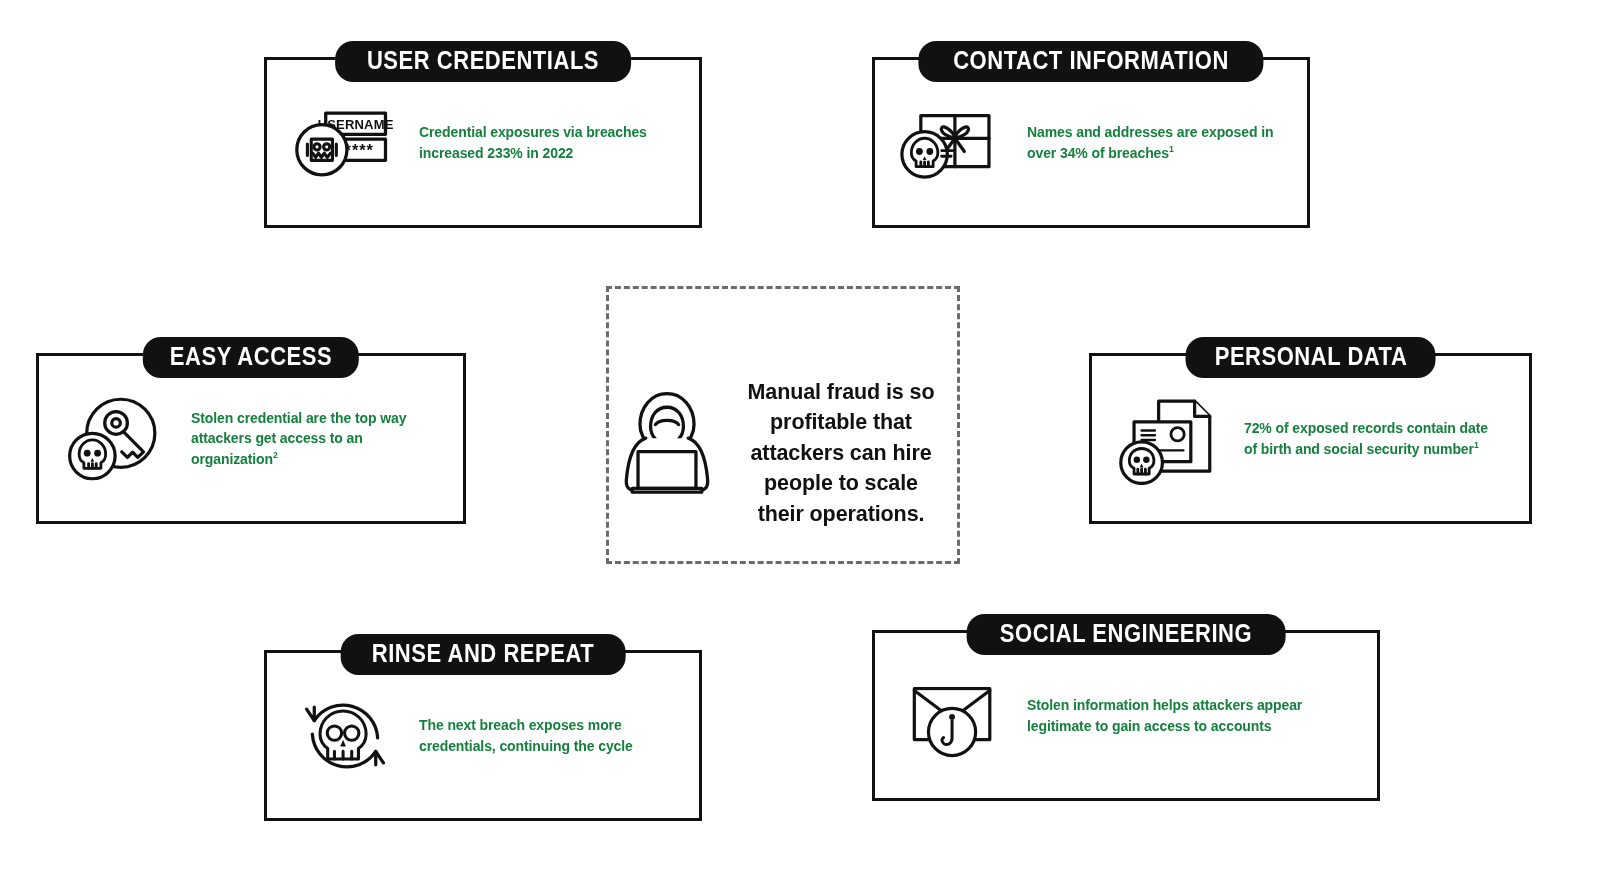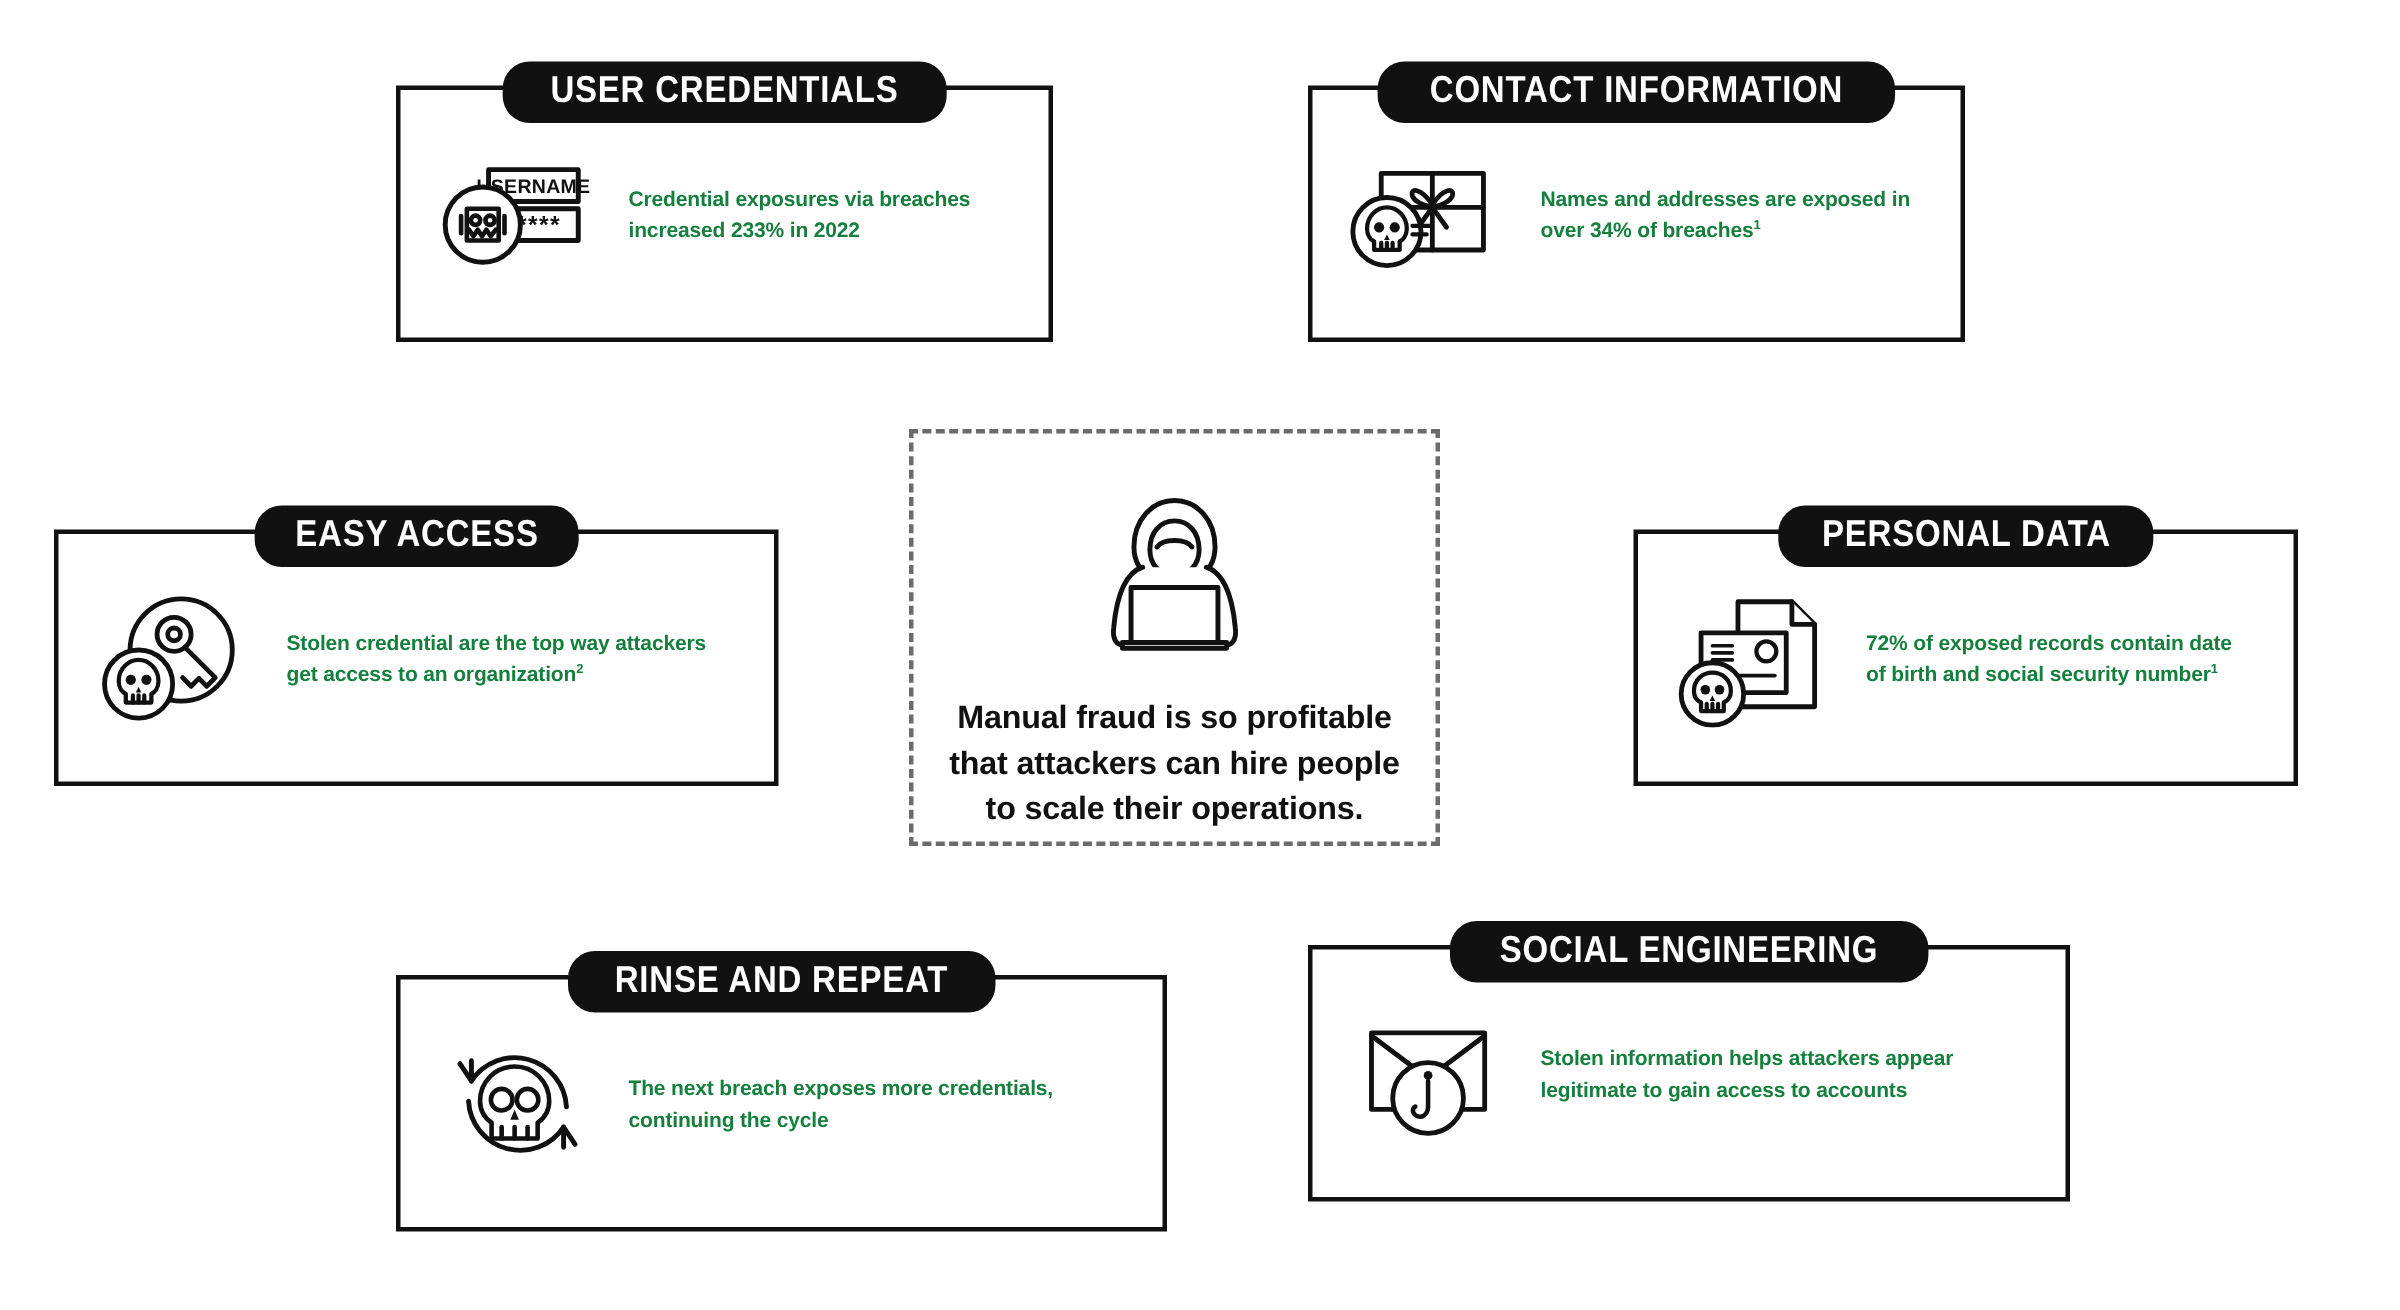--- a/index.html
+++ b/index.html
@@ -86,21 +86,20 @@
   .center-panel {
     position: absolute;
     left: 606px;
     top: 286px;
     width: 354px;
     height: 278px;
     box-sizing: border-box;
     border: 3px dashed #6b6b6b;
     background: #ffffff;
     display: flex;
-    flex-direction: column;
     align-items: center;
     justify-content: flex-start;
     padding-top: 34px;
   }
   .center-icon {
     width: 120px;
     height: 118px;
     display: flex;
     align-items: center;
     justify-content: center;
@@ -173,21 +172,21 @@
             <path d="M26 55 L24 59 L28 59 Z" fill="#111" stroke="none"></path>
             <path d="M22 61 L22 66 M26 61 L26 66 M30 61 L30 66"></path>
             <path d="M44 49 L56 49 M44 55 L54 55"></path>
           </g>
         </svg>
       </div>
       <div class="card-text"><span>Names and addresses are exposed in over </span><span class="hi">34%</span><span> of breaches</span><sup>1</sup></div>
     </div>
   </div>
 
-  <div class="card" style="left:36px; top:353px; width:483px; height:171px;padding-left:31px;">
+  <div class="card" style="left:36px; top:353px; width:430px; height:171px;padding-left:31px;">
     <div class="card-label">
       <span>EASY ACCESS</span>
     </div>
     <div class="card-body">
       <div class="card-icon">
         <svg viewBox="0 0 112 100" width="106" height="96">
           <circle cx="60" cy="44" r="36" fill="#fff" stroke="#111" stroke-width="3.4"></circle>
           <g fill="none" stroke="#111" stroke-width="3.4" stroke-linejoin="round" stroke-linecap="round">
             <circle cx="55" cy="33" r="12"></circle>
             <circle cx="55" cy="33" r="4.5"></circle>
@@ -235,21 +234,21 @@
             <circle cx="31" cy="70" r="3.4" fill="#111" stroke="none"></circle>
             <path d="M26 74 L24 78 L28 78 Z" fill="#111" stroke="none"></path>
             <path d="M22 80 L22 85 M26 80 L26 85 M30 80 L30 85"></path>
           </g>
         </svg>
       </div>
       <div class="card-text"><span class="hi">72%</span><span> of exposed records contain date of birth and social security number</span><sup>1</sup></div>
     </div>
   </div>
 
-  <div class="card" style="left:264px; top:650px; width:514px; height:171px;">
+  <div class="card" style="left:264px; top:650px; width:438px; height:171px;">
     <div class="card-label">
       <span>RINSE AND REPEAT</span>
     </div>
     <div class="card-body">
       <div class="card-icon">
         <svg viewBox="0 0 104 100" width="100" height="96">
           <g fill="none" stroke="#111" stroke-width="3.4" stroke-linecap="round" stroke-linejoin="round">
             <path d="M20 34 A 36 36 0 0 1 86 52"></path>
             <path d="M12 22 L20 34 L20 20"></path>
             <path d="M84 66 A 36 36 0 0 1 18 48"></path>

